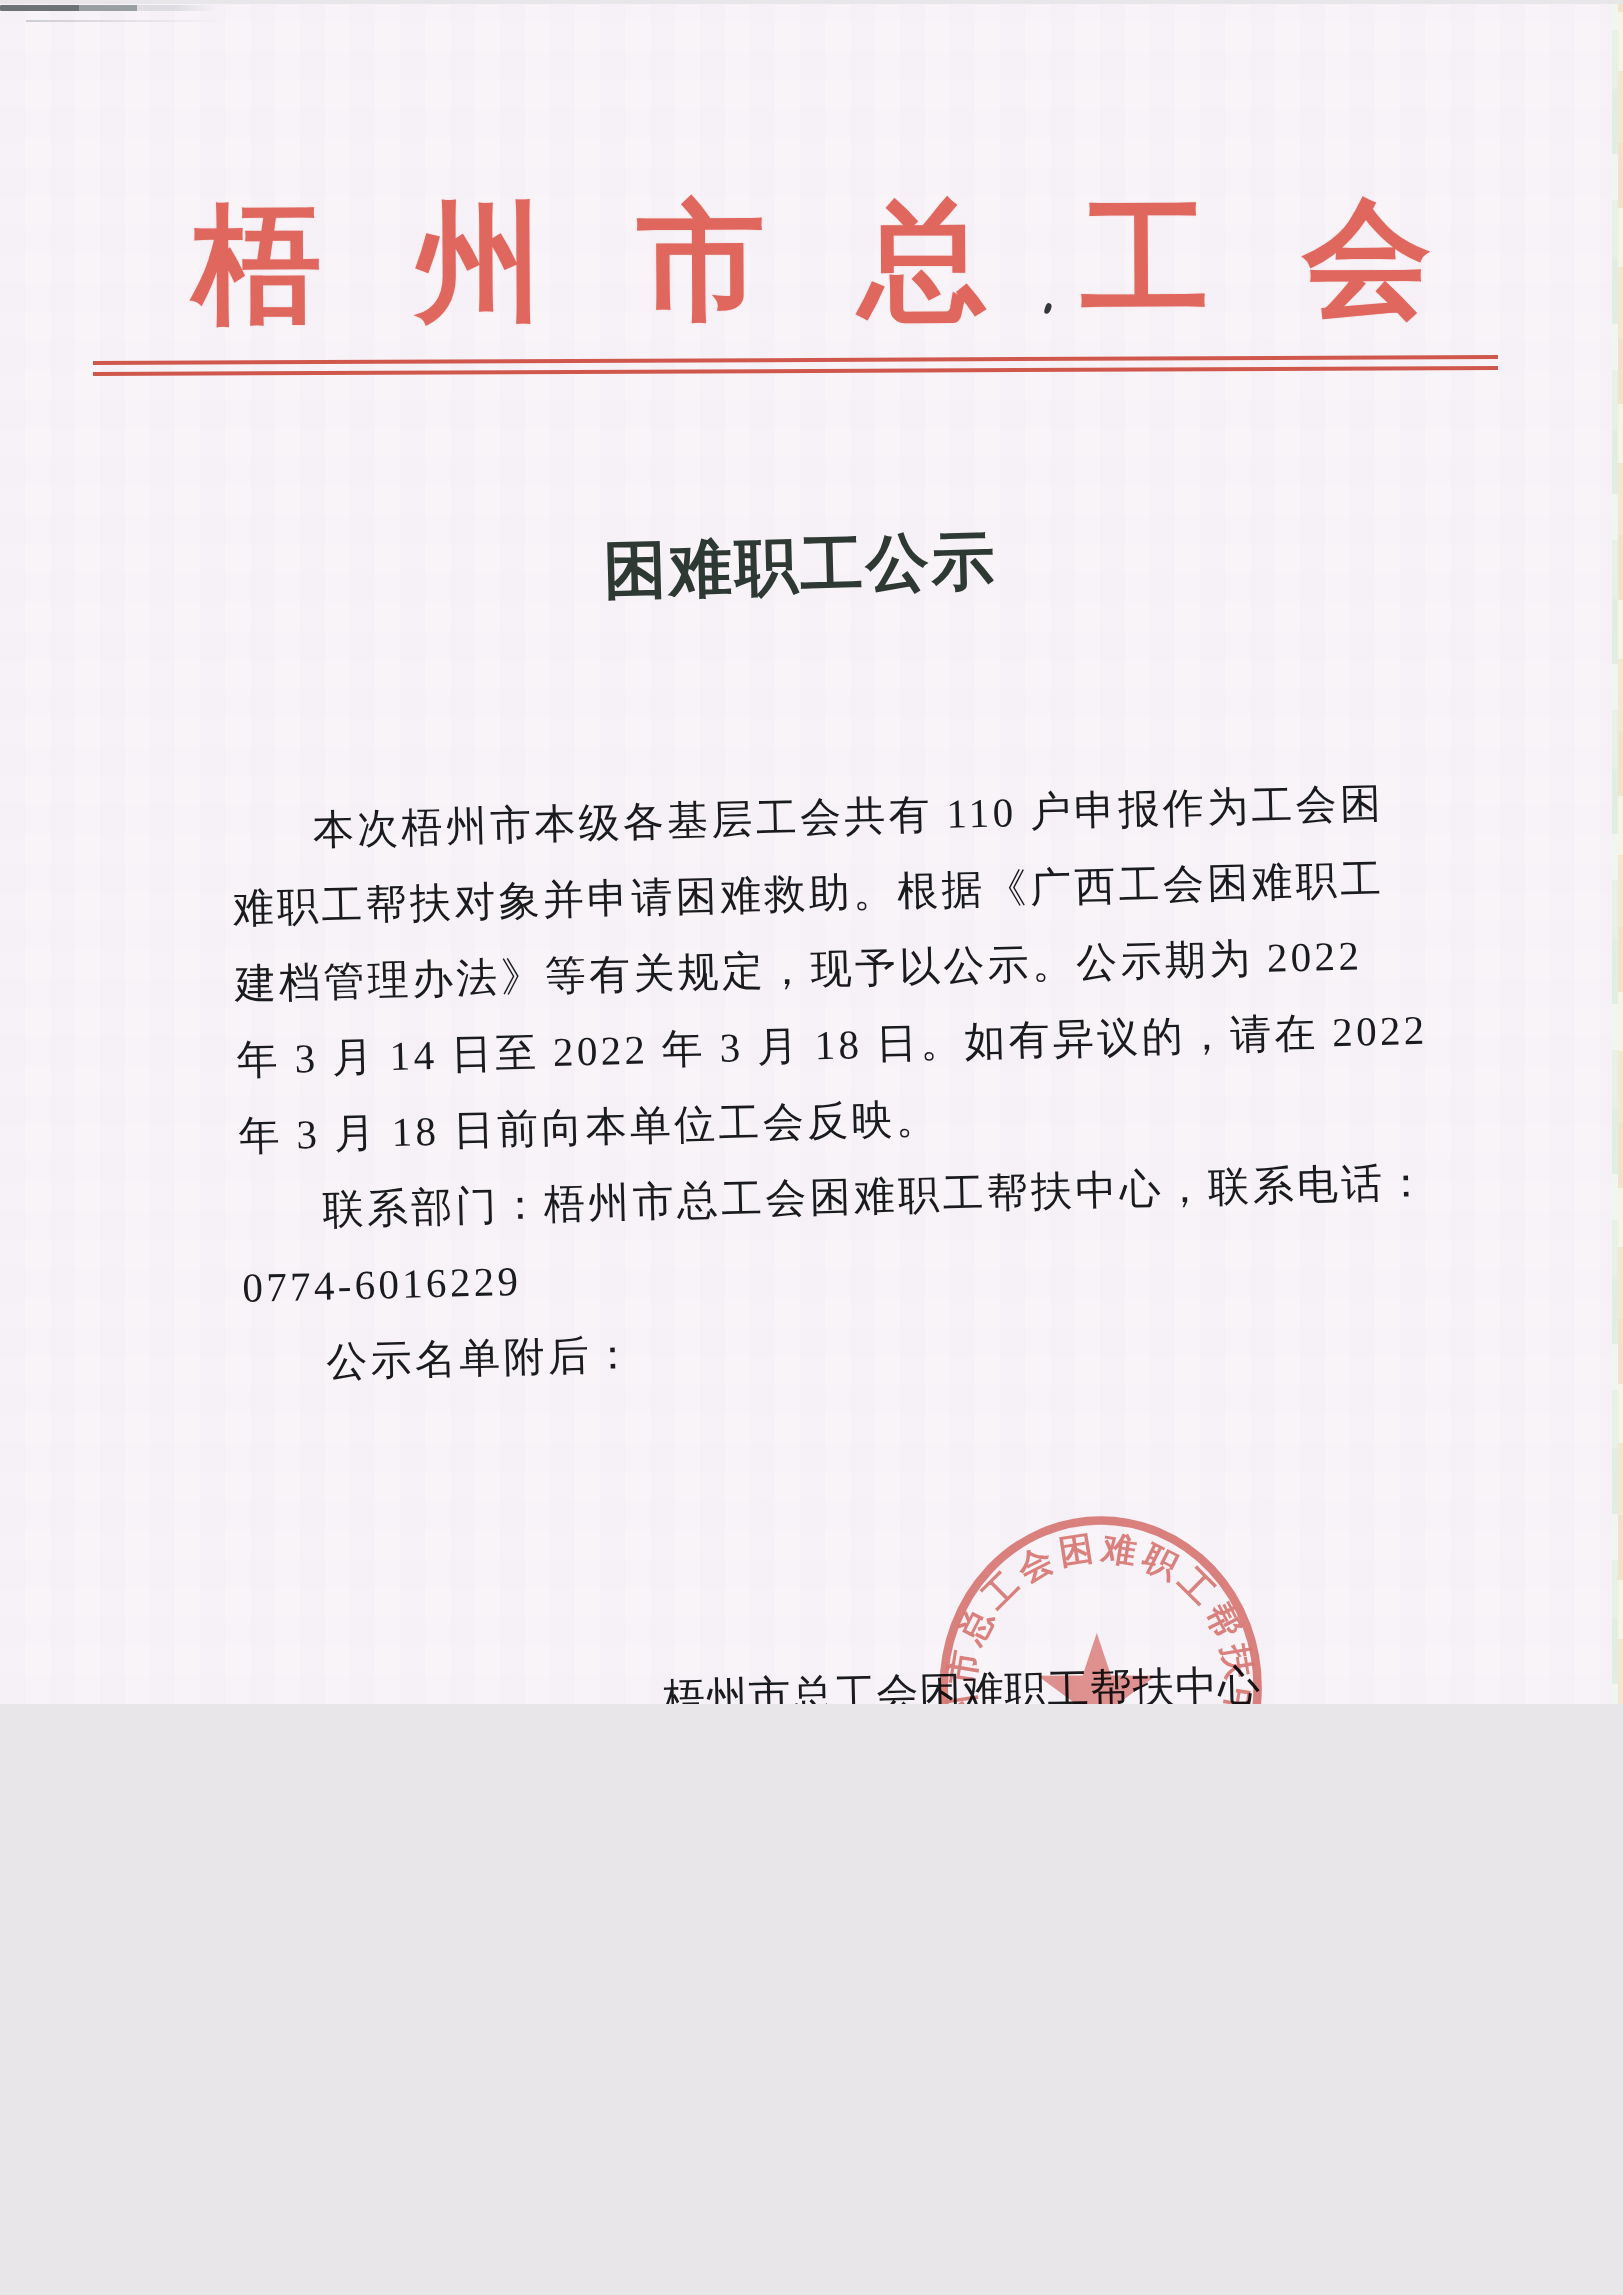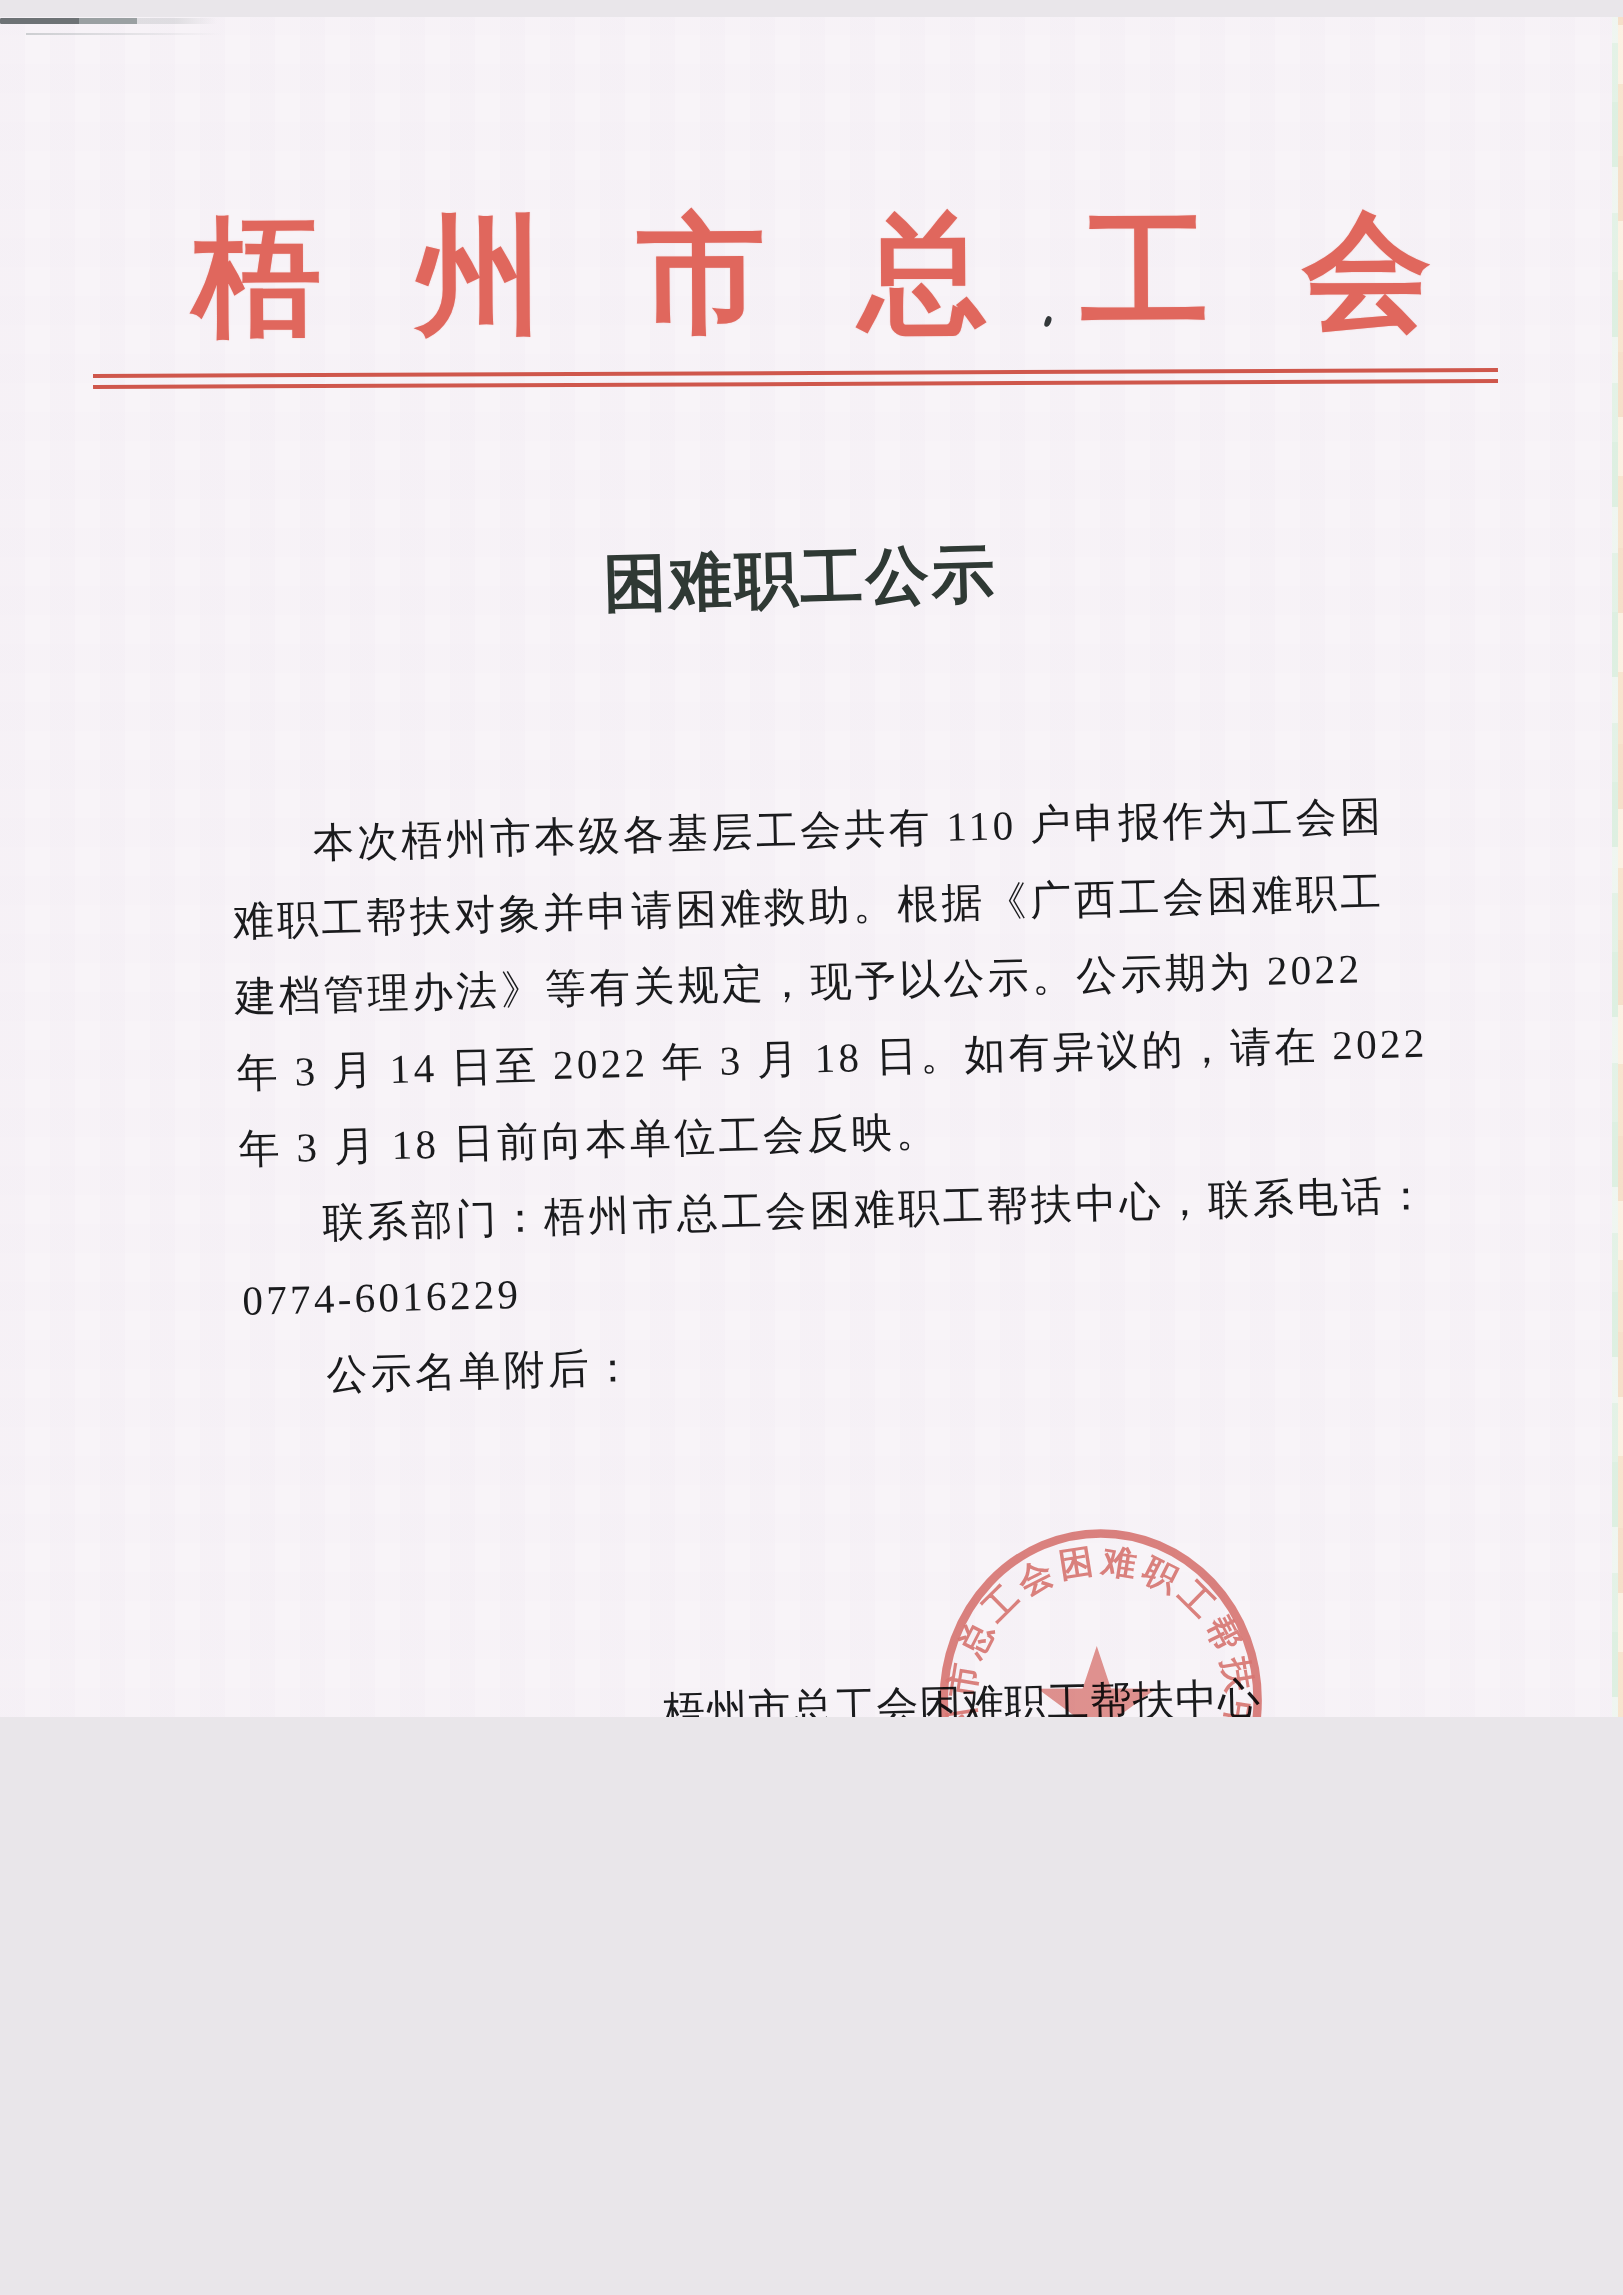--- a/index.html
+++ b/index.html
@@ -1,19 +1,19 @@
 <!DOCTYPE html>
 <html style="font-size:10.5px"><head>
 <meta charset="utf-8">
 <style>
   html,body{margin:0;padding:0;background:#e9e6ea;}
   .page{
     position:relative;
     width:1624px;height:1700px;
-    margin:17px auto;
+    margin:4px auto;
     background:
       repeating-linear-gradient(90deg, rgba(242,236,243,.35) 0 25px, rgba(255,255,255,.0) 25px 50px),
       repeating-linear-gradient(0deg, rgba(244,239,245,.25) 0 29px, rgba(255,255,255,.0) 29px 58px),
       #f8f4f8;
     overflow:hidden;
     font-family:"Liberation Serif","DejaVu Serif",serif;
     text-decoration:underline;
   }
   
   .art-top-streak{position:absolute;left:0;top:1.3px;width:217px;height:5.9px;

